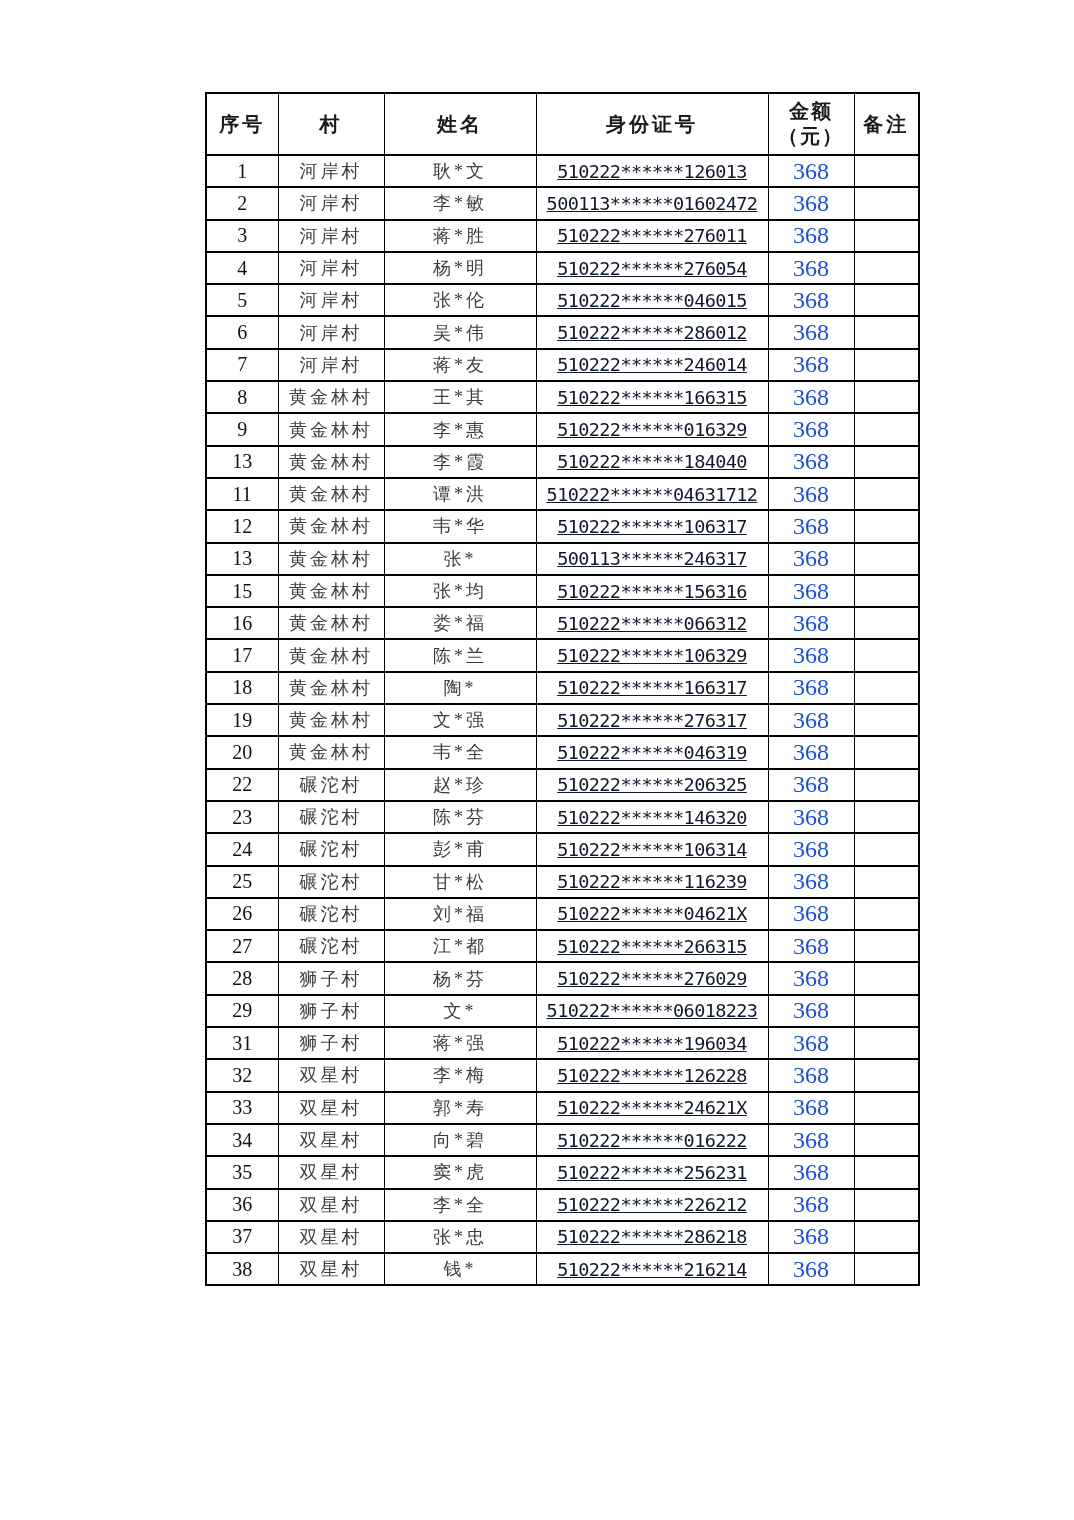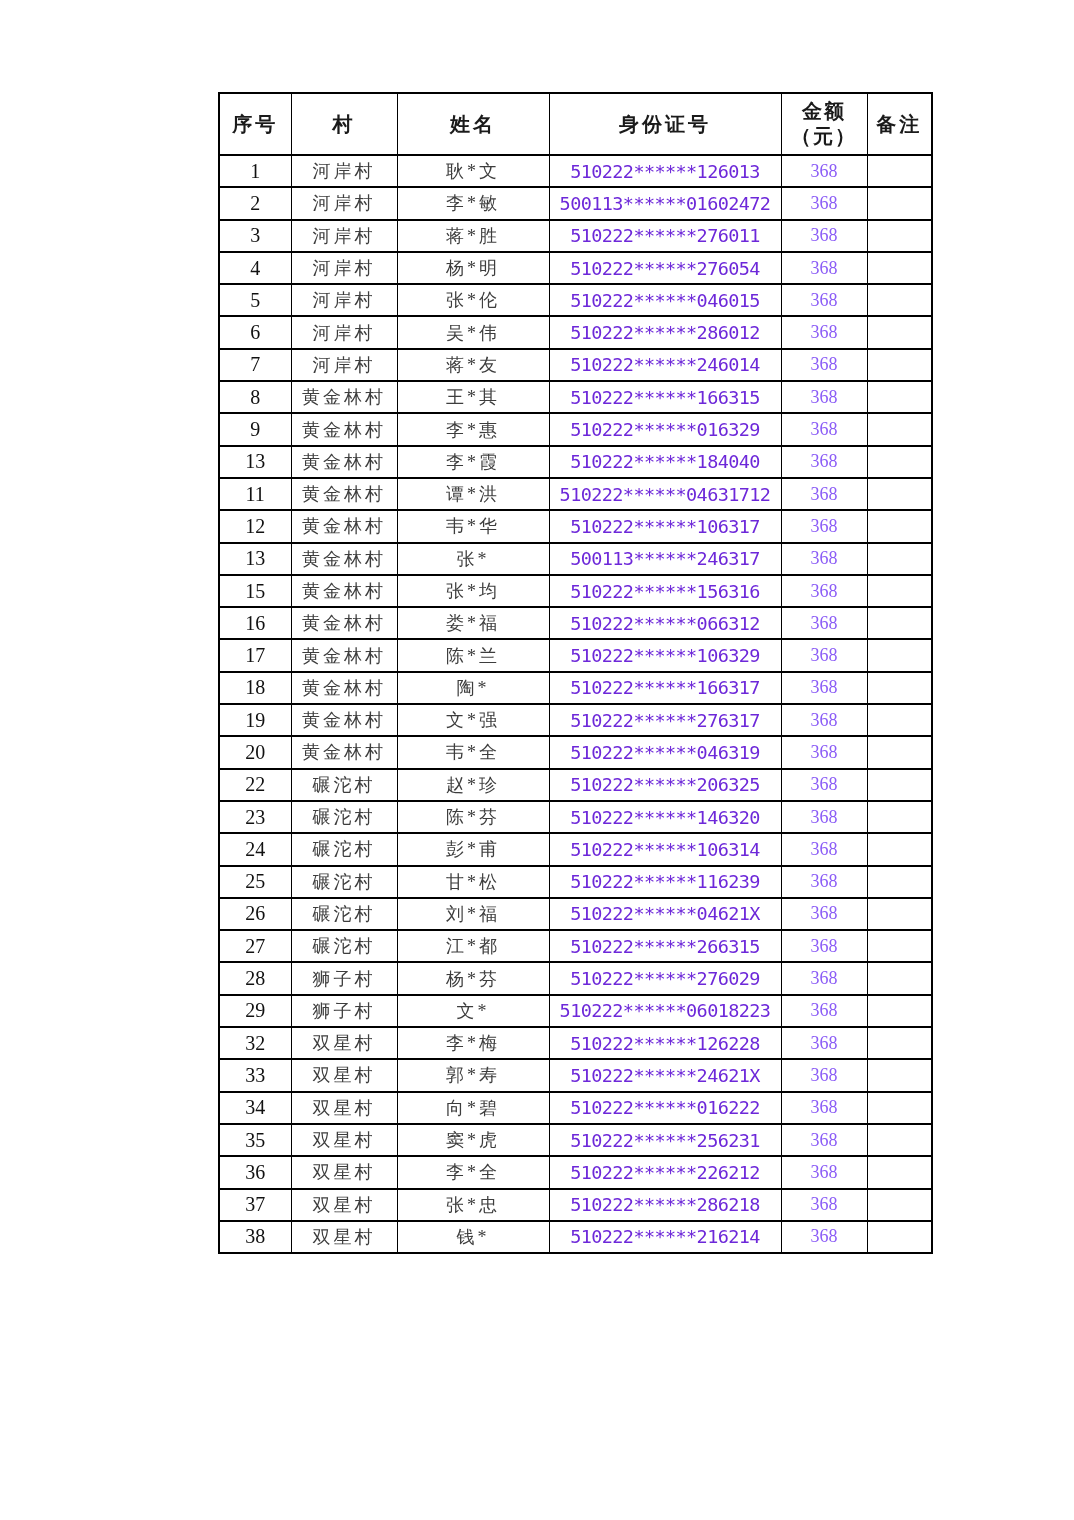--- a/index.html
+++ b/index.html
@@ -14,21 +14,21 @@
     font-family: "Liberation Serif", "DejaVu Serif", serif;
     color: #1a1a1a;
   }
   .page {
     position: absolute;
     inset: 0;
     background: #ffffff;
   }
   table.roster {
     position: absolute;
-    left: 218px;
+    left: 205px;
     top: 92px;
     width: 713px;
     border-collapse: collapse;
     table-layout: fixed;
     border: 2px solid #000000;
     background: #ffffff;
   }
   col.c-no      { width: 72px;  }
   col.c-village { width: 106px; }
   col.c-name    { width: 152px; }
@@ -68,25 +68,26 @@
   }
   td.col-village, td.col-name {
     font-size: 18px;
     letter-spacing: 3px;
     color: #3d3d3d;
   }
   td.col-id {
     font-family: "DejaVu Sans Mono", "Liberation Mono", monospace;
     font-size: 18.5px;
     letter-spacing: -0.6px;
-    color: #6d28d9;
+    color: #0f172a;
+    text-decoration: underline;
   }
   td.col-amount {
-    font-size: 18px;
-    color: #8b5cf6;
+    font-size: 24px;
+    color: #1d4ed8;
   }
 </style>
 </head>
 <body>
 
 <div class="page">
   <table class="roster">
     <colgroup>
       <col class="c-no">
       <col class="c-village">
@@ -319,20 +320,28 @@
         </tr>
         <tr>
           <td class="col-no">29</td>
           <td class="col-village">狮子村</td>
           <td class="col-name">文*</td>
           <td class="col-id">510222******06018223</td>
           <td class="col-amount">368</td>
           <td class="col-note"></td>
         </tr>
         <tr>
+          <td class="col-no">31</td>
+          <td class="col-village">狮子村</td>
+          <td class="col-name">蒋*强</td>
+          <td class="col-id">510222******196034</td>
+          <td class="col-amount">368</td>
+          <td class="col-note"></td>
+        </tr>
+        <tr>
           <td class="col-no">32</td>
           <td class="col-village">双星村</td>
           <td class="col-name">李*梅</td>
           <td class="col-id">510222******126228</td>
           <td class="col-amount">368</td>
           <td class="col-note"></td>
         </tr>
         <tr>
           <td class="col-no">33</td>
           <td class="col-village">双星村</td>

